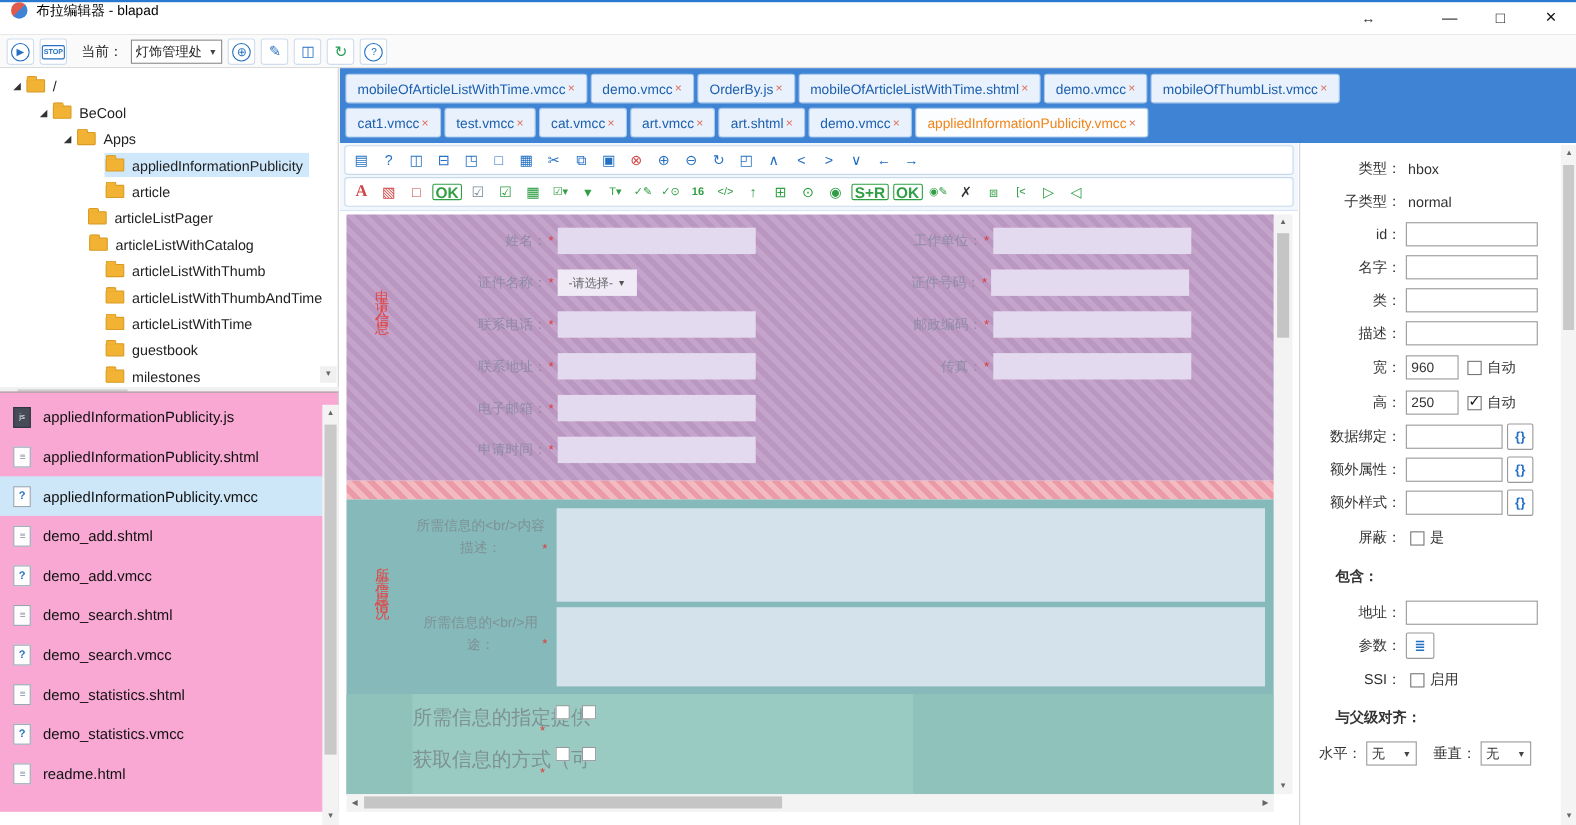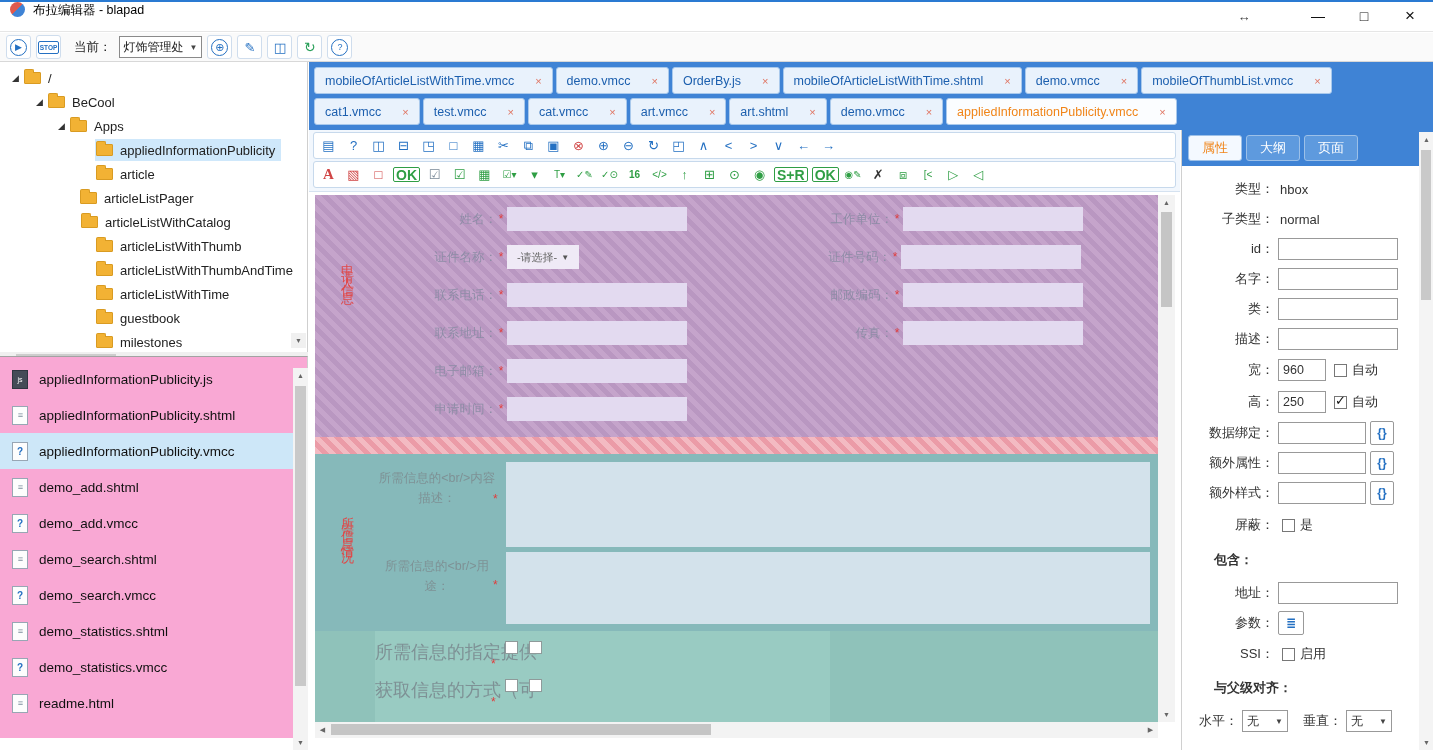--- a/index.html
+++ b/index.html
@@ -38,21 +38,21 @@
 .file-item.selected{background:#cde7f8}
 .ficon{width:16px;height:19px;border:1px solid #98a6b4;background:#fdfdfd;display:flex;align-items:center;justify-content:center;font-size:10px;flex:0 0 auto}
 .ficon.js{background:#454b57;border-color:#2f3540;color:#fff;font-size:7px}
 .ficon.sh{color:#7d8d9c;font-size:9px;letter-spacing:-1px}
 .ficon.vm{color:#2470c2;font-weight:bold}
 .file-vscroll{position:absolute;left:293px;top:368px;width:15px;height:382px;background:#f3f3f3}
 .file-vthumb{position:absolute;left:2px;top:18px;width:11px;height:300px;background:#c9c9c9}
 
 .tabband{position:absolute;left:309px;top:62px;width:1124px;height:68px;background:#3f83d5;padding:5px 0 0 5px}
 .tabrow{display:flex;gap:3px;margin-bottom:4px}
-.tab{height:27px;background:#e9f2fc;border:1px solid #a9c9ec;border-radius:3px;display:flex;align-items:center;padding:0 10px;font-size:12.5px;color:#1c5fae;gap:21px;white-space:nowrap}
+.tab{height:27px;background:#e9f2fc;border:1px solid #a9c9ec;border-radius:3px;display:flex;align-items:center;padding:0 10px;font-size:12.5px;color:#1c5fae;gap:2px;white-space:nowrap}
 .tab .close{color:#e0735f;font-size:11px}
 .tab.active{background:#fbfdff;color:#f08519}
 
 .edtoolbar{position:absolute;left:309px;top:130px;width:871px;height:62px;background:#f2f7fd;border-bottom:1px solid #d5e2f0;padding:2px 4px}
 .edrow{display:flex;border:1px solid #c7d9ec;border-radius:3px;background:#fff;height:27px;align-items:center;gap:4px;padding:0 4px;margin-bottom:2px}
 .ed-icon{min-width:21px;height:21px;display:flex;align-items:center;justify-content:center;font-size:13px;color:#2470c2;white-space:nowrap}
 .ed-icon.red{color:#d04545}
 .ed-icon.green{color:#2f9e44}
 .ed-icon.dark{color:#333;font-weight:bold}
 .ed-icon.serif{font-family:"Liberation Serif","DejaVu Serif",serif;font-weight:bold;font-size:15px}
@@ -479,25 +479,20 @@
   </div>
   <div class="cv-vthumb"></div>
   <div class="cv-hscroll">
     <span class="sarrow" style="left:0;top:0">◀</span>
     <span class="sarrow" style="right:0;top:0">▶</span>
   </div>
   <div class="cv-hthumb"></div>
 </div>
 
 <div class="right-panel">
-  <div class="rp-header">
-    <div class="rp-tab active">属性</div>
-    <div class="rp-tab">大纲</div>
-    <div class="rp-tab">页面</div>
-  </div>
   <div class="rp-rows">
     <div class="prow">
         <span class="plab">类型：</span>
         <span class="pval">hbox</span>
       </div>
     <div class="prow">
         <span class="plab">子类型：</span>
         <span class="pval">normal</span>
       </div>
     <div class="prow">

